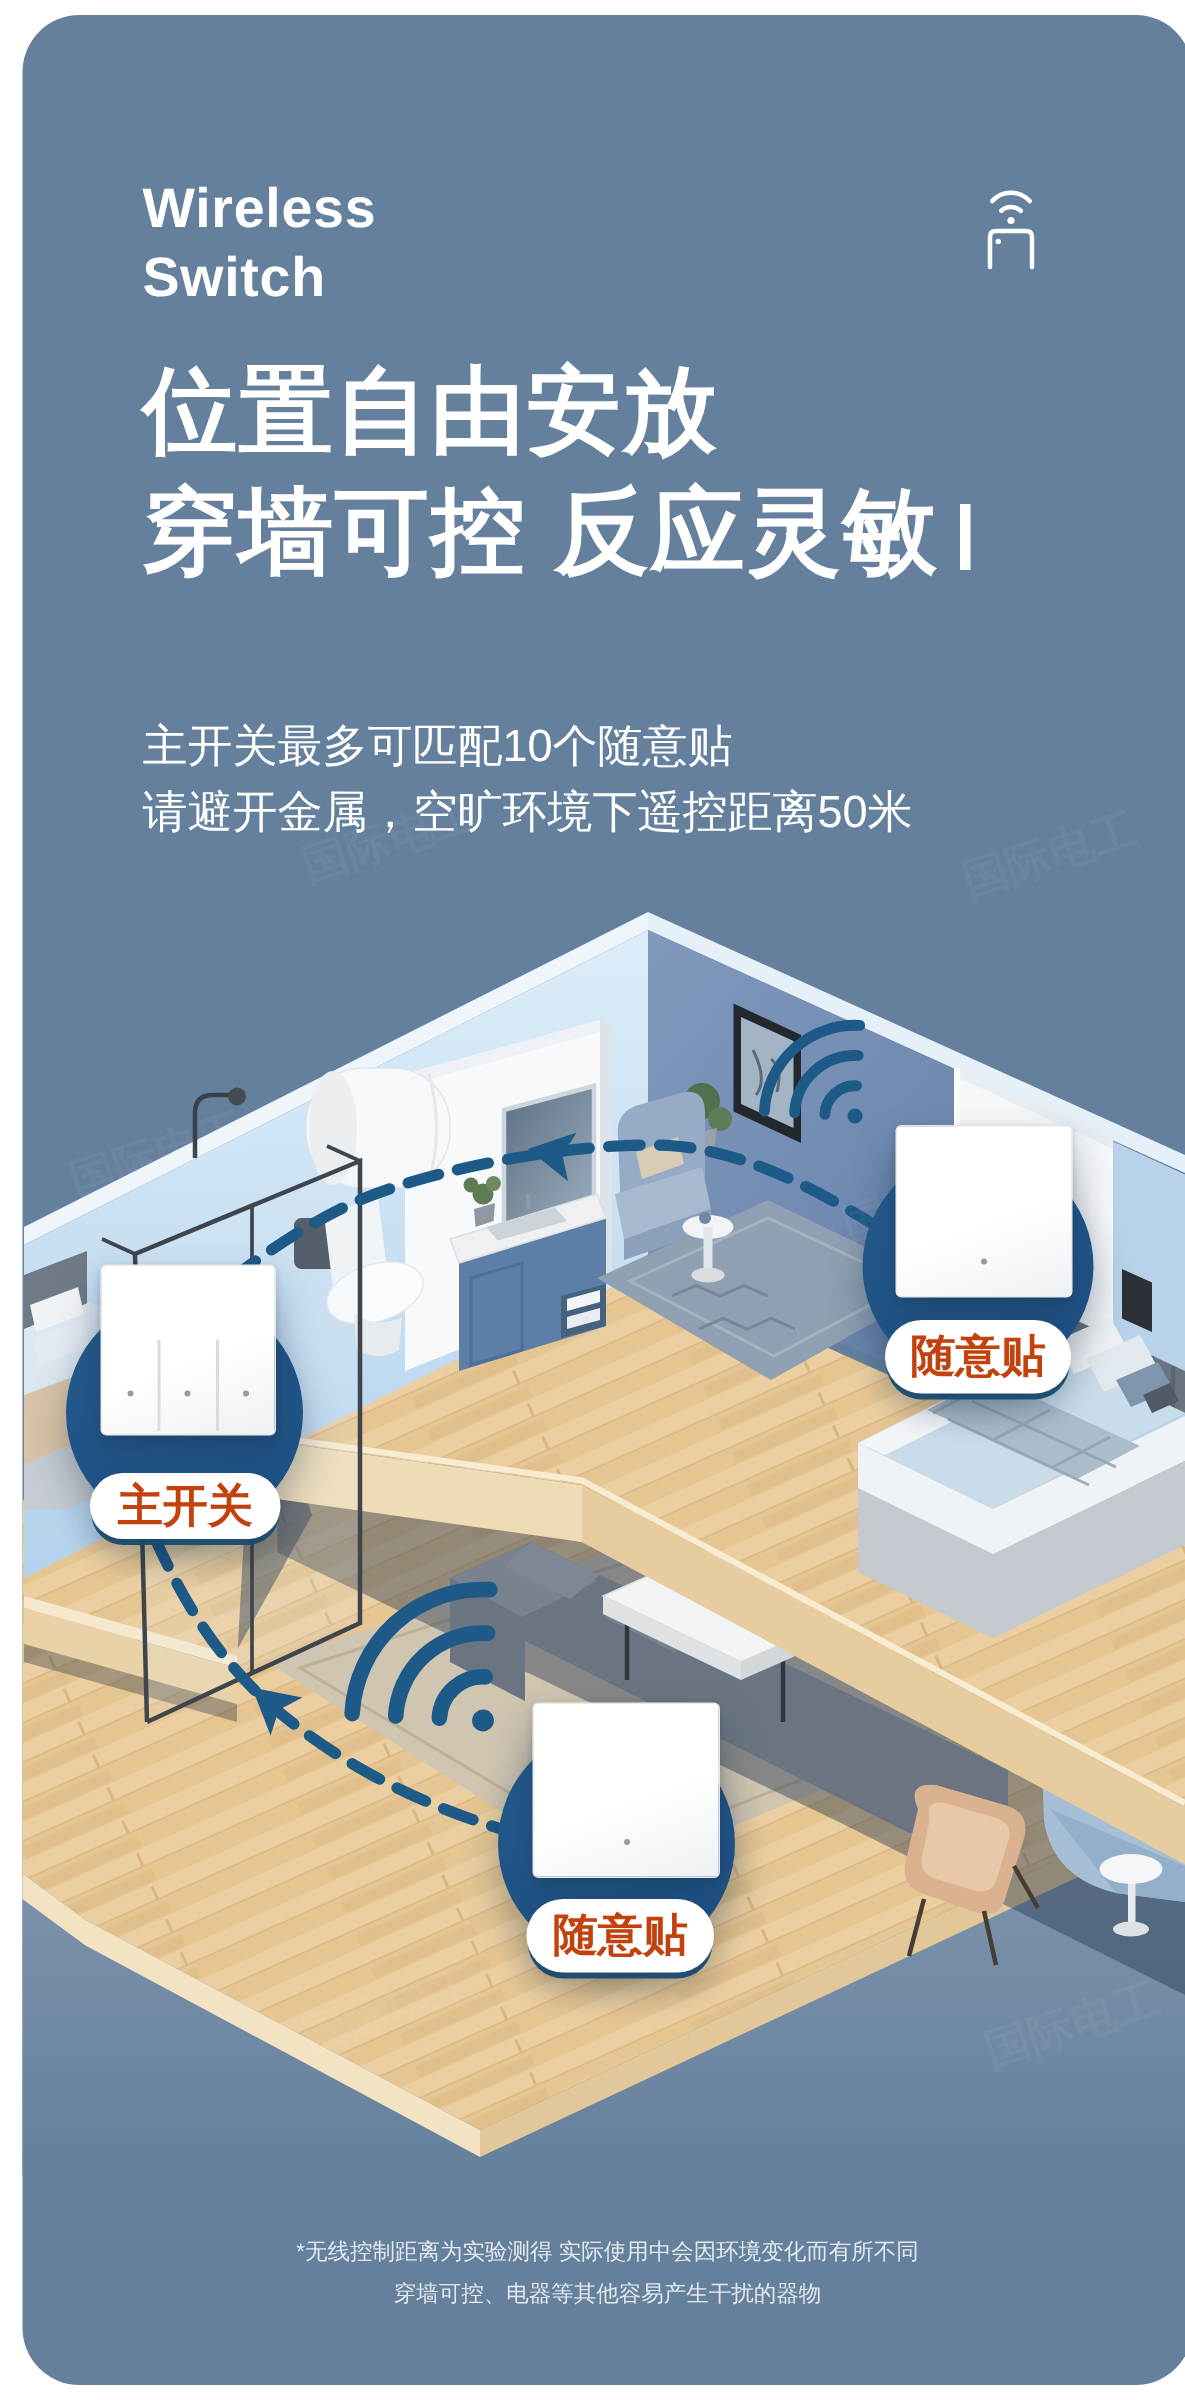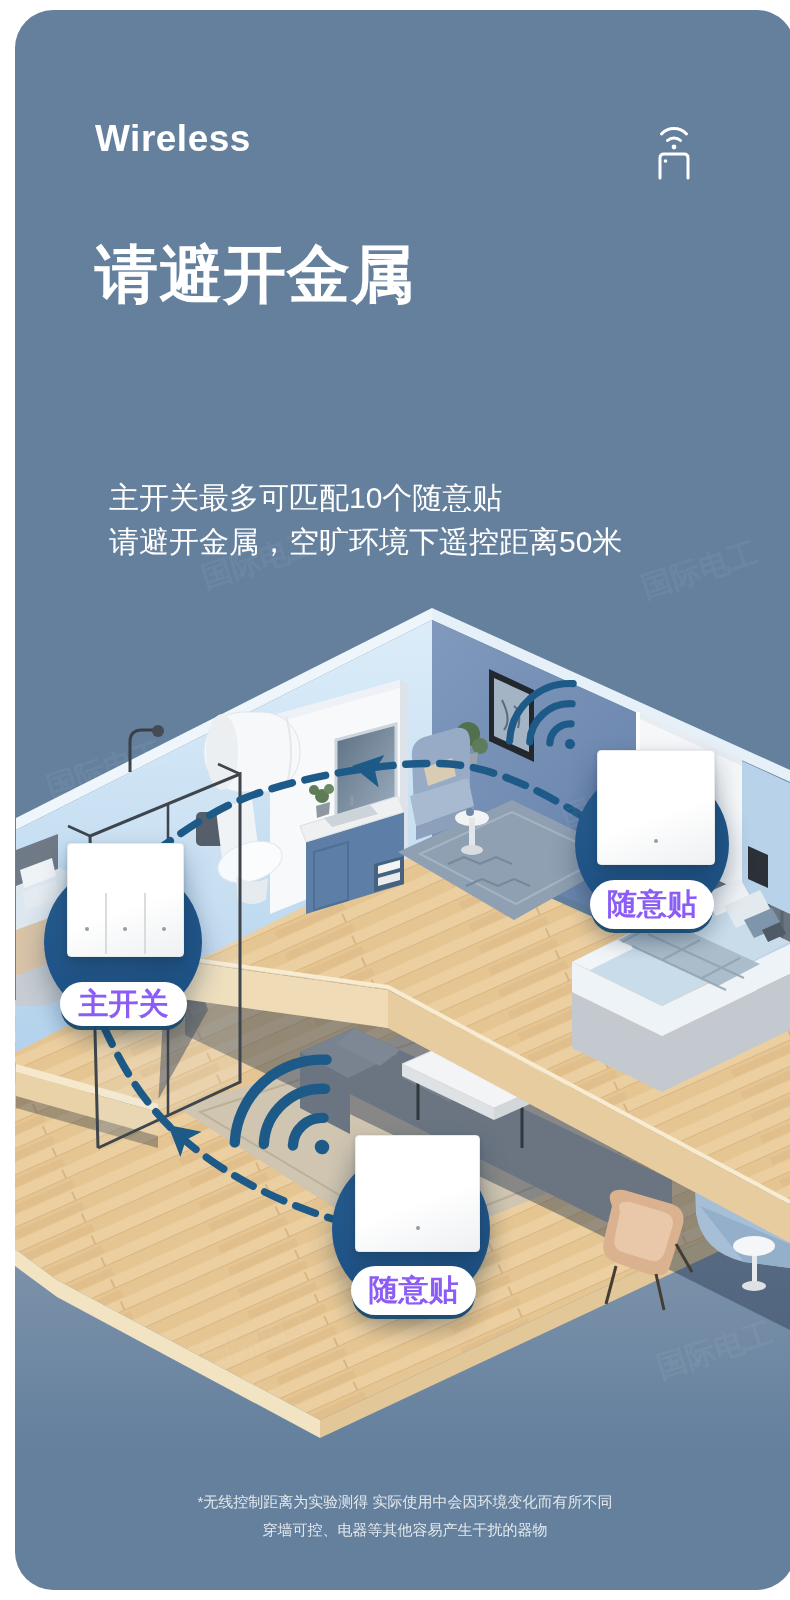--- a/index.html
+++ b/index.html
@@ -10,21 +10,21 @@
   
   .brand{position:absolute;left:80px;top:106px;color:#ffffff;font-weight:800;
          font-size:37px;line-height:46px;letter-spacing:.5px;}
   .hdr-icon{position:absolute;left:636px;top:112px;width:46px;height:60px;}
   
   .title{position:absolute;left:80px;top:224px;color:#ffffff;font-weight:900;
          font-size:63px;line-height:81px;letter-spacing:1px;white-space:nowrap;}
   .cursor{display:inline-block;width:7px;height:44px;background:#ffffff;margin-left:14px;
           vertical-align:-4px;}
   .subtitle{position:absolute;left:80px;top:466px;color:#ffffff;font-size:30px;line-height:44px;
-            font-weight:400;white-space:nowrap;margin-left:14px;}
+            font-weight:400;white-space:nowrap;}
   
   .scene{position:absolute;left:-15px;top:560px;width:790px;height:880px;}
   
   .co-circle{position:absolute;border-radius:50%;
      background:radial-gradient(circle at 40% 30%, #2a6394 0%, #21568a 55%, #1d5184 100%);
      box-shadow:0 14px 26px rgba(18,40,66,.30);}
   .c1-circle{left:29px;top:853px;width:158px;height:158px;}
   .c2-circle{left:560px;top:757px;width:154px;height:154px;}
   .c3-circle{left:317px;top:1140px;width:158px;height:158px;}
   .panel{position:absolute;display:flex;border-radius:4px;
@@ -34,54 +34,56 @@
   .c1-panel{left:52px;top:833px;width:115px;height:112px;}
   .c2-panel{left:582px;top:740px;width:116px;height:113px;}
   .c3-panel{left:340px;top:1125px;width:123px;height:115px;}
   .gang{position:relative;flex:1;}
   .gang + .gang::before{content:'';position:absolute;left:-1px;top:44%;bottom:2px;width:2px;
      background:#d8dcdf;}
   .dot{position:absolute;left:50%;top:74%;width:4px;height:4px;border-radius:50%;
      background:#969ca3;transform:translateX(-50%);}
   .gang.single .dot{top:78%;}
   .pill{position:absolute;display:flex;align-items:center;justify-content:center;
-     background:#ffffff;border-radius:26px;color:#8b5cf6;font-size:30px;font-weight:700;
+     background:#ffffff;border-radius:26px;color:#c2410c;font-size:30px;font-weight:700;
      box-shadow:0 5px 0 -1px rgba(24,74,110,.95),0 12px 20px rgba(18,40,66,.22);}
   .c1-pill{left:45px;top:972px;width:127px;height:44px;}
   .c2-pill{left:575px;top:870px;width:124px;height:49px;}
   .c3-pill{left:336px;top:1256px;width:125px;height:49px;}
   
   .footnote{position:absolute;left:0;top:1478px;width:100%;text-align:center;
      color:rgba(255,255,255,.82);font-size:15px;line-height:28px;}
   
   .wm{position:absolute;color:rgba(255,255,255,.05);font-size:30px;font-weight:700;
       transform:rotate(-18deg);pointer-events:none;}
 </style>
 </head>
 <body>
 
 <div class="page">
  <div class="card">
 
   <div class="brand">
     <div>Wireless</div>
+    <div>Switch</div>
   </div>
 
   <svg class="hdr-icon" viewBox="0 0 46 60">
     <g fill="none" stroke="#ffffff" stroke-width="3" stroke-linecap="round">
       <path d="M10.5 12 A17 17 0 0 1 35.5 12"></path>
       <path d="M16.5 18.5 A9.5 9.5 0 0 1 29.5 18.5"></path>
       <circle cx="23" cy="25" r="2.4" fill="#ffffff" stroke="none"></circle>
       <path d="M9 56 V36 Q9 32 13 32 H33 Q37 32 37 36 V56"></path>
       <circle cx="14.5" cy="39" r="1.8" fill="#ffffff" stroke="none"></circle>
     </g>
   </svg>
 
   <div class="title">
-    <div>请避开金属</div>
+    <div>位置自由安放</div>
+    <div><span>穿墙可控 反应灵敏</span><span class="cursor"></span></div>
   </div>
 
   <div class="subtitle">
     <div>主开关最多可匹配10个随意贴</div>
     <div>请避开金属，空旷环境下遥控距离50米</div>
   </div>
 
   <svg class="scene" viewBox="0 570 790 880">
     <defs>
       <pattern id="wd" width="180" height="24" patternUnits="userSpaceOnUse" patternTransform="rotate(-24)">

